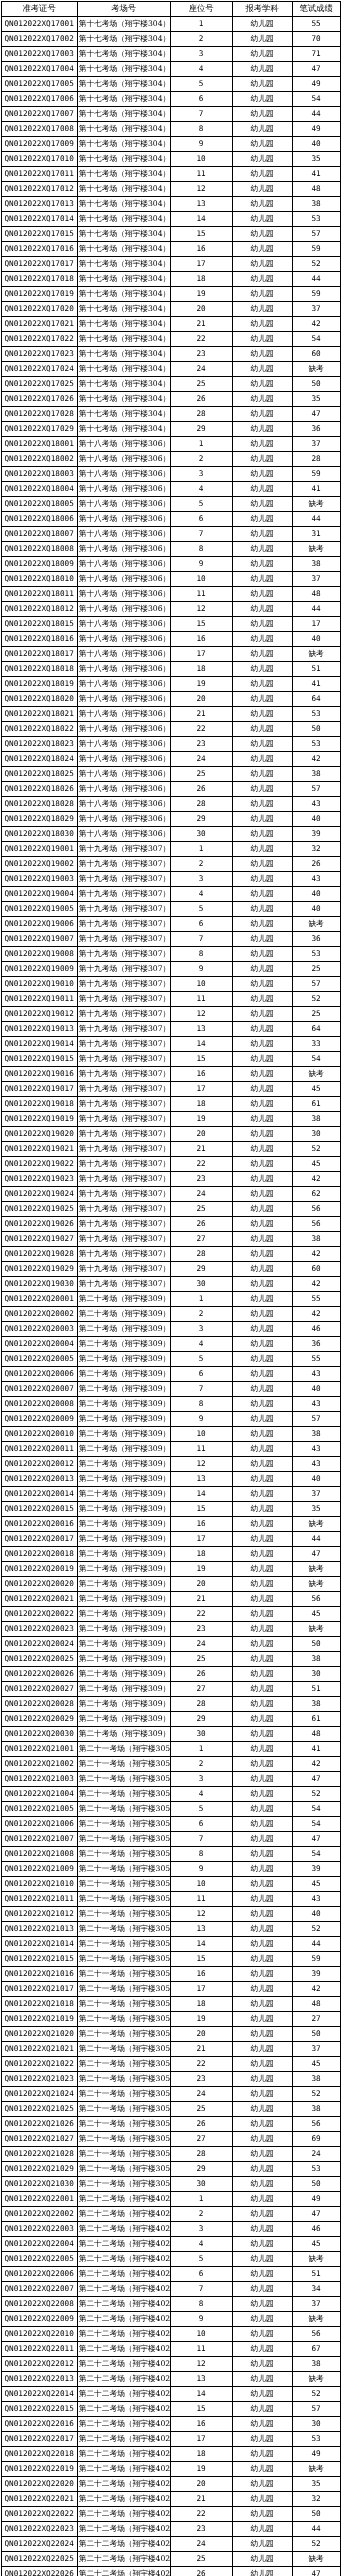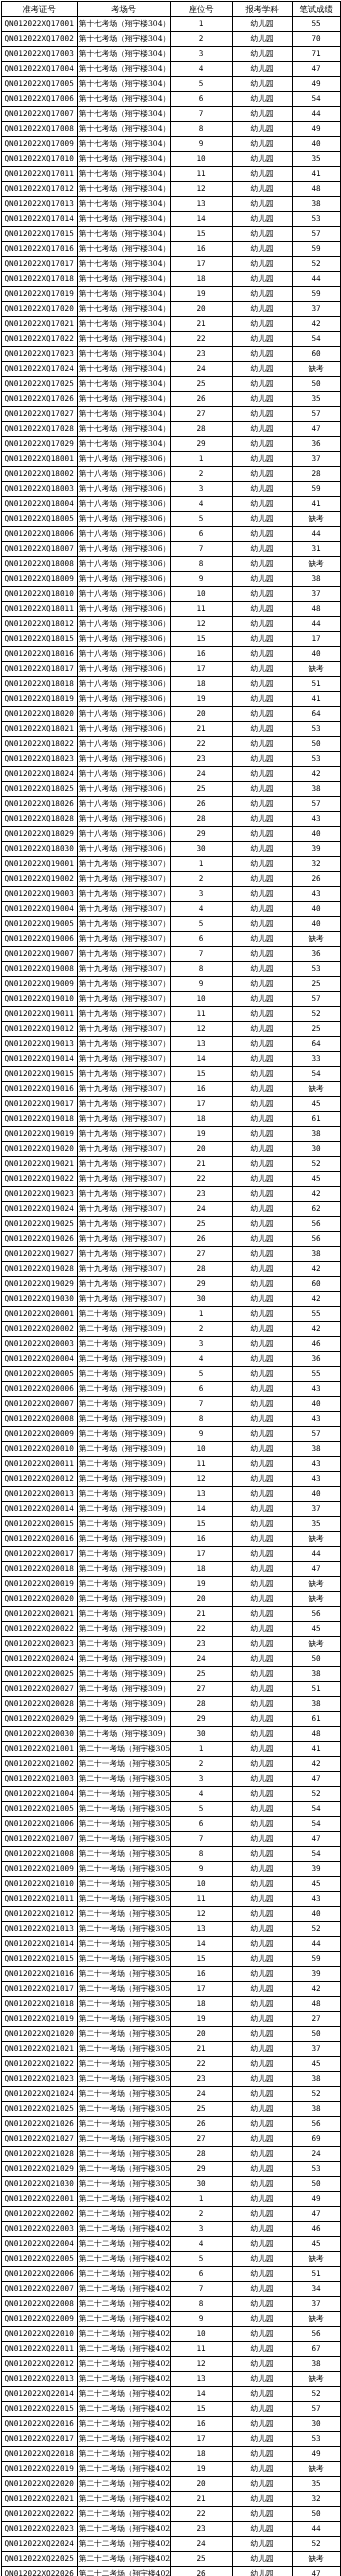--- a/index.html
+++ b/index.html
@@ -25,20 +25,21 @@
     vertical-align: middle;
     color: #000000;
     font-size: 7.7px;
     font-weight: normal;
     white-space: nowrap;
     overflow: hidden;
     line-height: 14px;
   }
   table.score-table th {
     font-size: 8.3px;
+    font-family: Liberation Mono, monospace;
   }
   td.mono {
     font-family: "DejaVu Sans Mono", "Liberation Mono", monospace;
     font-size: 7.7px;
     letter-spacing: 0;
   }
   td.cjk {
     font-family: "DejaVu Serif", "Liberation Serif", serif;
   }
 </style>
@@ -239,613 +240,613 @@
         <td class="mono">50</td>
       </tr>
       <tr>
         <td class="mono">QN012022XQ17026</td>
         <td class="cjk">第十七考场（翔宇楼304）</td>
         <td class="mono">26</td>
         <td class="cjk">幼儿园</td>
         <td class="mono">35</td>
       </tr>
       <tr>
-        <td class="mono">QN012022XQ17027</td>
-        <td class="cjk">第十七考场（翔宇楼304）</td>
+        <td class="mono">QN012022XQ17028</td>
+        <td class="cjk">第十七考场（翔宇楼304）</td>
+        <td class="mono">28</td>
+        <td class="cjk">幼儿园</td>
+        <td class="mono">47</td>
+      </tr>
+      <tr>
+        <td class="mono">QN012022XQ17029</td>
+        <td class="cjk">第十七考场（翔宇楼304）</td>
+        <td class="mono">29</td>
+        <td class="cjk">幼儿园</td>
+        <td class="mono">36</td>
+      </tr>
+      <tr>
+        <td class="mono">QN012022XQ18001</td>
+        <td class="cjk">第十八考场（翔宇楼306）</td>
+        <td class="mono">1</td>
+        <td class="cjk">幼儿园</td>
+        <td class="mono">37</td>
+      </tr>
+      <tr>
+        <td class="mono">QN012022XQ18002</td>
+        <td class="cjk">第十八考场（翔宇楼306）</td>
+        <td class="mono">2</td>
+        <td class="cjk">幼儿园</td>
+        <td class="mono">28</td>
+      </tr>
+      <tr>
+        <td class="mono">QN012022XQ18003</td>
+        <td class="cjk">第十八考场（翔宇楼306）</td>
+        <td class="mono">3</td>
+        <td class="cjk">幼儿园</td>
+        <td class="mono">59</td>
+      </tr>
+      <tr>
+        <td class="mono">QN012022XQ18004</td>
+        <td class="cjk">第十八考场（翔宇楼306）</td>
+        <td class="mono">4</td>
+        <td class="cjk">幼儿园</td>
+        <td class="mono">41</td>
+      </tr>
+      <tr>
+        <td class="mono">QN012022XQ18005</td>
+        <td class="cjk">第十八考场（翔宇楼306）</td>
+        <td class="mono">5</td>
+        <td class="cjk">幼儿园</td>
+        <td class="cjk">缺考</td>
+      </tr>
+      <tr>
+        <td class="mono">QN012022XQ18006</td>
+        <td class="cjk">第十八考场（翔宇楼306）</td>
+        <td class="mono">6</td>
+        <td class="cjk">幼儿园</td>
+        <td class="mono">44</td>
+      </tr>
+      <tr>
+        <td class="mono">QN012022XQ18007</td>
+        <td class="cjk">第十八考场（翔宇楼306）</td>
+        <td class="mono">7</td>
+        <td class="cjk">幼儿园</td>
+        <td class="mono">31</td>
+      </tr>
+      <tr>
+        <td class="mono">QN012022XQ18008</td>
+        <td class="cjk">第十八考场（翔宇楼306）</td>
+        <td class="mono">8</td>
+        <td class="cjk">幼儿园</td>
+        <td class="cjk">缺考</td>
+      </tr>
+      <tr>
+        <td class="mono">QN012022XQ18009</td>
+        <td class="cjk">第十八考场（翔宇楼306）</td>
+        <td class="mono">9</td>
+        <td class="cjk">幼儿园</td>
+        <td class="mono">38</td>
+      </tr>
+      <tr>
+        <td class="mono">QN012022XQ18010</td>
+        <td class="cjk">第十八考场（翔宇楼306）</td>
+        <td class="mono">10</td>
+        <td class="cjk">幼儿园</td>
+        <td class="mono">37</td>
+      </tr>
+      <tr>
+        <td class="mono">QN012022XQ18011</td>
+        <td class="cjk">第十八考场（翔宇楼306）</td>
+        <td class="mono">11</td>
+        <td class="cjk">幼儿园</td>
+        <td class="mono">48</td>
+      </tr>
+      <tr>
+        <td class="mono">QN012022XQ18012</td>
+        <td class="cjk">第十八考场（翔宇楼306）</td>
+        <td class="mono">12</td>
+        <td class="cjk">幼儿园</td>
+        <td class="mono">44</td>
+      </tr>
+      <tr>
+        <td class="mono">QN012022XQ18015</td>
+        <td class="cjk">第十八考场（翔宇楼306）</td>
+        <td class="mono">15</td>
+        <td class="cjk">幼儿园</td>
+        <td class="mono">17</td>
+      </tr>
+      <tr>
+        <td class="mono">QN012022XQ18016</td>
+        <td class="cjk">第十八考场（翔宇楼306）</td>
+        <td class="mono">16</td>
+        <td class="cjk">幼儿园</td>
+        <td class="mono">40</td>
+      </tr>
+      <tr>
+        <td class="mono">QN012022XQ18017</td>
+        <td class="cjk">第十八考场（翔宇楼306）</td>
+        <td class="mono">17</td>
+        <td class="cjk">幼儿园</td>
+        <td class="cjk">缺考</td>
+      </tr>
+      <tr>
+        <td class="mono">QN012022XQ18018</td>
+        <td class="cjk">第十八考场（翔宇楼306）</td>
+        <td class="mono">18</td>
+        <td class="cjk">幼儿园</td>
+        <td class="mono">51</td>
+      </tr>
+      <tr>
+        <td class="mono">QN012022XQ18019</td>
+        <td class="cjk">第十八考场（翔宇楼306）</td>
+        <td class="mono">19</td>
+        <td class="cjk">幼儿园</td>
+        <td class="mono">41</td>
+      </tr>
+      <tr>
+        <td class="mono">QN012022XQ18020</td>
+        <td class="cjk">第十八考场（翔宇楼306）</td>
+        <td class="mono">20</td>
+        <td class="cjk">幼儿园</td>
+        <td class="mono">64</td>
+      </tr>
+      <tr>
+        <td class="mono">QN012022XQ18021</td>
+        <td class="cjk">第十八考场（翔宇楼306）</td>
+        <td class="mono">21</td>
+        <td class="cjk">幼儿园</td>
+        <td class="mono">53</td>
+      </tr>
+      <tr>
+        <td class="mono">QN012022XQ18022</td>
+        <td class="cjk">第十八考场（翔宇楼306）</td>
+        <td class="mono">22</td>
+        <td class="cjk">幼儿园</td>
+        <td class="mono">50</td>
+      </tr>
+      <tr>
+        <td class="mono">QN012022XQ18023</td>
+        <td class="cjk">第十八考场（翔宇楼306）</td>
+        <td class="mono">23</td>
+        <td class="cjk">幼儿园</td>
+        <td class="mono">53</td>
+      </tr>
+      <tr>
+        <td class="mono">QN012022XQ18024</td>
+        <td class="cjk">第十八考场（翔宇楼306）</td>
+        <td class="mono">24</td>
+        <td class="cjk">幼儿园</td>
+        <td class="mono">42</td>
+      </tr>
+      <tr>
+        <td class="mono">QN012022XQ18025</td>
+        <td class="cjk">第十八考场（翔宇楼306）</td>
+        <td class="mono">25</td>
+        <td class="cjk">幼儿园</td>
+        <td class="mono">38</td>
+      </tr>
+      <tr>
+        <td class="mono">QN012022XQ18026</td>
+        <td class="cjk">第十八考场（翔宇楼306）</td>
+        <td class="mono">26</td>
+        <td class="cjk">幼儿园</td>
+        <td class="mono">57</td>
+      </tr>
+      <tr>
+        <td class="mono">QN012022XQ18028</td>
+        <td class="cjk">第十八考场（翔宇楼306）</td>
+        <td class="mono">28</td>
+        <td class="cjk">幼儿园</td>
+        <td class="mono">43</td>
+      </tr>
+      <tr>
+        <td class="mono">QN012022XQ18029</td>
+        <td class="cjk">第十八考场（翔宇楼306）</td>
+        <td class="mono">29</td>
+        <td class="cjk">幼儿园</td>
+        <td class="mono">40</td>
+      </tr>
+      <tr>
+        <td class="mono">QN012022XQ18030</td>
+        <td class="cjk">第十八考场（翔宇楼306）</td>
+        <td class="mono">30</td>
+        <td class="cjk">幼儿园</td>
+        <td class="mono">39</td>
+      </tr>
+      <tr>
+        <td class="mono">QN012022XQ19001</td>
+        <td class="cjk">第十九考场（翔宇楼307）</td>
+        <td class="mono">1</td>
+        <td class="cjk">幼儿园</td>
+        <td class="mono">32</td>
+      </tr>
+      <tr>
+        <td class="mono">QN012022XQ19002</td>
+        <td class="cjk">第十九考场（翔宇楼307）</td>
+        <td class="mono">2</td>
+        <td class="cjk">幼儿园</td>
+        <td class="mono">26</td>
+      </tr>
+      <tr>
+        <td class="mono">QN012022XQ19003</td>
+        <td class="cjk">第十九考场（翔宇楼307）</td>
+        <td class="mono">3</td>
+        <td class="cjk">幼儿园</td>
+        <td class="mono">43</td>
+      </tr>
+      <tr>
+        <td class="mono">QN012022XQ19004</td>
+        <td class="cjk">第十九考场（翔宇楼307）</td>
+        <td class="mono">4</td>
+        <td class="cjk">幼儿园</td>
+        <td class="mono">40</td>
+      </tr>
+      <tr>
+        <td class="mono">QN012022XQ19005</td>
+        <td class="cjk">第十九考场（翔宇楼307）</td>
+        <td class="mono">5</td>
+        <td class="cjk">幼儿园</td>
+        <td class="mono">40</td>
+      </tr>
+      <tr>
+        <td class="mono">QN012022XQ19006</td>
+        <td class="cjk">第十九考场（翔宇楼307）</td>
+        <td class="mono">6</td>
+        <td class="cjk">幼儿园</td>
+        <td class="cjk">缺考</td>
+      </tr>
+      <tr>
+        <td class="mono">QN012022XQ19007</td>
+        <td class="cjk">第十九考场（翔宇楼307）</td>
+        <td class="mono">7</td>
+        <td class="cjk">幼儿园</td>
+        <td class="mono">36</td>
+      </tr>
+      <tr>
+        <td class="mono">QN012022XQ19008</td>
+        <td class="cjk">第十九考场（翔宇楼307）</td>
+        <td class="mono">8</td>
+        <td class="cjk">幼儿园</td>
+        <td class="mono">53</td>
+      </tr>
+      <tr>
+        <td class="mono">QN012022XQ19009</td>
+        <td class="cjk">第十九考场（翔宇楼307）</td>
+        <td class="mono">9</td>
+        <td class="cjk">幼儿园</td>
+        <td class="mono">25</td>
+      </tr>
+      <tr>
+        <td class="mono">QN012022XQ19010</td>
+        <td class="cjk">第十九考场（翔宇楼307）</td>
+        <td class="mono">10</td>
+        <td class="cjk">幼儿园</td>
+        <td class="mono">57</td>
+      </tr>
+      <tr>
+        <td class="mono">QN012022XQ19011</td>
+        <td class="cjk">第十九考场（翔宇楼307）</td>
+        <td class="mono">11</td>
+        <td class="cjk">幼儿园</td>
+        <td class="mono">52</td>
+      </tr>
+      <tr>
+        <td class="mono">QN012022XQ19012</td>
+        <td class="cjk">第十九考场（翔宇楼307）</td>
+        <td class="mono">12</td>
+        <td class="cjk">幼儿园</td>
+        <td class="mono">25</td>
+      </tr>
+      <tr>
+        <td class="mono">QN012022XQ19013</td>
+        <td class="cjk">第十九考场（翔宇楼307）</td>
+        <td class="mono">13</td>
+        <td class="cjk">幼儿园</td>
+        <td class="mono">64</td>
+      </tr>
+      <tr>
+        <td class="mono">QN012022XQ19014</td>
+        <td class="cjk">第十九考场（翔宇楼307）</td>
+        <td class="mono">14</td>
+        <td class="cjk">幼儿园</td>
+        <td class="mono">33</td>
+      </tr>
+      <tr>
+        <td class="mono">QN012022XQ19015</td>
+        <td class="cjk">第十九考场（翔宇楼307）</td>
+        <td class="mono">15</td>
+        <td class="cjk">幼儿园</td>
+        <td class="mono">54</td>
+      </tr>
+      <tr>
+        <td class="mono">QN012022XQ19016</td>
+        <td class="cjk">第十九考场（翔宇楼307）</td>
+        <td class="mono">16</td>
+        <td class="cjk">幼儿园</td>
+        <td class="cjk">缺考</td>
+      </tr>
+      <tr>
+        <td class="mono">QN012022XQ19017</td>
+        <td class="cjk">第十九考场（翔宇楼307）</td>
+        <td class="mono">17</td>
+        <td class="cjk">幼儿园</td>
+        <td class="mono">45</td>
+      </tr>
+      <tr>
+        <td class="mono">QN012022XQ19018</td>
+        <td class="cjk">第十九考场（翔宇楼307）</td>
+        <td class="mono">18</td>
+        <td class="cjk">幼儿园</td>
+        <td class="mono">61</td>
+      </tr>
+      <tr>
+        <td class="mono">QN012022XQ19019</td>
+        <td class="cjk">第十九考场（翔宇楼307）</td>
+        <td class="mono">19</td>
+        <td class="cjk">幼儿园</td>
+        <td class="mono">38</td>
+      </tr>
+      <tr>
+        <td class="mono">QN012022XQ19020</td>
+        <td class="cjk">第十九考场（翔宇楼307）</td>
+        <td class="mono">20</td>
+        <td class="cjk">幼儿园</td>
+        <td class="mono">30</td>
+      </tr>
+      <tr>
+        <td class="mono">QN012022XQ19021</td>
+        <td class="cjk">第十九考场（翔宇楼307）</td>
+        <td class="mono">21</td>
+        <td class="cjk">幼儿园</td>
+        <td class="mono">52</td>
+      </tr>
+      <tr>
+        <td class="mono">QN012022XQ19022</td>
+        <td class="cjk">第十九考场（翔宇楼307）</td>
+        <td class="mono">22</td>
+        <td class="cjk">幼儿园</td>
+        <td class="mono">45</td>
+      </tr>
+      <tr>
+        <td class="mono">QN012022XQ19023</td>
+        <td class="cjk">第十九考场（翔宇楼307）</td>
+        <td class="mono">23</td>
+        <td class="cjk">幼儿园</td>
+        <td class="mono">42</td>
+      </tr>
+      <tr>
+        <td class="mono">QN012022XQ19024</td>
+        <td class="cjk">第十九考场（翔宇楼307）</td>
+        <td class="mono">24</td>
+        <td class="cjk">幼儿园</td>
+        <td class="mono">62</td>
+      </tr>
+      <tr>
+        <td class="mono">QN012022XQ19025</td>
+        <td class="cjk">第十九考场（翔宇楼307）</td>
+        <td class="mono">25</td>
+        <td class="cjk">幼儿园</td>
+        <td class="mono">56</td>
+      </tr>
+      <tr>
+        <td class="mono">QN012022XQ19026</td>
+        <td class="cjk">第十九考场（翔宇楼307）</td>
+        <td class="mono">26</td>
+        <td class="cjk">幼儿园</td>
+        <td class="mono">56</td>
+      </tr>
+      <tr>
+        <td class="mono">QN012022XQ19027</td>
+        <td class="cjk">第十九考场（翔宇楼307）</td>
         <td class="mono">27</td>
         <td class="cjk">幼儿园</td>
+        <td class="mono">38</td>
+      </tr>
+      <tr>
+        <td class="mono">QN012022XQ19028</td>
+        <td class="cjk">第十九考场（翔宇楼307）</td>
+        <td class="mono">28</td>
+        <td class="cjk">幼儿园</td>
+        <td class="mono">42</td>
+      </tr>
+      <tr>
+        <td class="mono">QN012022XQ19029</td>
+        <td class="cjk">第十九考场（翔宇楼307）</td>
+        <td class="mono">29</td>
+        <td class="cjk">幼儿园</td>
+        <td class="mono">60</td>
+      </tr>
+      <tr>
+        <td class="mono">QN012022XQ19030</td>
+        <td class="cjk">第十九考场（翔宇楼307）</td>
+        <td class="mono">30</td>
+        <td class="cjk">幼儿园</td>
+        <td class="mono">42</td>
+      </tr>
+      <tr>
+        <td class="mono">QN012022XQ20001</td>
+        <td class="cjk">第二十考场（翔宇楼309）</td>
+        <td class="mono">1</td>
+        <td class="cjk">幼儿园</td>
+        <td class="mono">55</td>
+      </tr>
+      <tr>
+        <td class="mono">QN012022XQ20002</td>
+        <td class="cjk">第二十考场（翔宇楼309）</td>
+        <td class="mono">2</td>
+        <td class="cjk">幼儿园</td>
+        <td class="mono">42</td>
+      </tr>
+      <tr>
+        <td class="mono">QN012022XQ20003</td>
+        <td class="cjk">第二十考场（翔宇楼309）</td>
+        <td class="mono">3</td>
+        <td class="cjk">幼儿园</td>
+        <td class="mono">46</td>
+      </tr>
+      <tr>
+        <td class="mono">QN012022XQ20004</td>
+        <td class="cjk">第二十考场（翔宇楼309）</td>
+        <td class="mono">4</td>
+        <td class="cjk">幼儿园</td>
+        <td class="mono">36</td>
+      </tr>
+      <tr>
+        <td class="mono">QN012022XQ20005</td>
+        <td class="cjk">第二十考场（翔宇楼309）</td>
+        <td class="mono">5</td>
+        <td class="cjk">幼儿园</td>
+        <td class="mono">55</td>
+      </tr>
+      <tr>
+        <td class="mono">QN012022XQ20006</td>
+        <td class="cjk">第二十考场（翔宇楼309）</td>
+        <td class="mono">6</td>
+        <td class="cjk">幼儿园</td>
+        <td class="mono">43</td>
+      </tr>
+      <tr>
+        <td class="mono">QN012022XQ20007</td>
+        <td class="cjk">第二十考场（翔宇楼309）</td>
+        <td class="mono">7</td>
+        <td class="cjk">幼儿园</td>
+        <td class="mono">40</td>
+      </tr>
+      <tr>
+        <td class="mono">QN012022XQ20008</td>
+        <td class="cjk">第二十考场（翔宇楼309）</td>
+        <td class="mono">8</td>
+        <td class="cjk">幼儿园</td>
+        <td class="mono">43</td>
+      </tr>
+      <tr>
+        <td class="mono">QN012022XQ20009</td>
+        <td class="cjk">第二十考场（翔宇楼309）</td>
+        <td class="mono">9</td>
+        <td class="cjk">幼儿园</td>
         <td class="mono">57</td>
       </tr>
       <tr>
-        <td class="mono">QN012022XQ17028</td>
-        <td class="cjk">第十七考场（翔宇楼304）</td>
-        <td class="mono">28</td>
+        <td class="mono">QN012022XQ20010</td>
+        <td class="cjk">第二十考场（翔宇楼309）</td>
+        <td class="mono">10</td>
+        <td class="cjk">幼儿园</td>
+        <td class="mono">38</td>
+      </tr>
+      <tr>
+        <td class="mono">QN012022XQ20011</td>
+        <td class="cjk">第二十考场（翔宇楼309）</td>
+        <td class="mono">11</td>
+        <td class="cjk">幼儿园</td>
+        <td class="mono">43</td>
+      </tr>
+      <tr>
+        <td class="mono">QN012022XQ20012</td>
+        <td class="cjk">第二十考场（翔宇楼309）</td>
+        <td class="mono">12</td>
+        <td class="cjk">幼儿园</td>
+        <td class="mono">43</td>
+      </tr>
+      <tr>
+        <td class="mono">QN012022XQ20013</td>
+        <td class="cjk">第二十考场（翔宇楼309）</td>
+        <td class="mono">13</td>
+        <td class="cjk">幼儿园</td>
+        <td class="mono">40</td>
+      </tr>
+      <tr>
+        <td class="mono">QN012022XQ20014</td>
+        <td class="cjk">第二十考场（翔宇楼309）</td>
+        <td class="mono">14</td>
+        <td class="cjk">幼儿园</td>
+        <td class="mono">37</td>
+      </tr>
+      <tr>
+        <td class="mono">QN012022XQ20015</td>
+        <td class="cjk">第二十考场（翔宇楼309）</td>
+        <td class="mono">15</td>
+        <td class="cjk">幼儿园</td>
+        <td class="mono">35</td>
+      </tr>
+      <tr>
+        <td class="mono">QN012022XQ20016</td>
+        <td class="cjk">第二十考场（翔宇楼309）</td>
+        <td class="mono">16</td>
+        <td class="cjk">幼儿园</td>
+        <td class="cjk">缺考</td>
+      </tr>
+      <tr>
+        <td class="mono">QN012022XQ20017</td>
+        <td class="cjk">第二十考场（翔宇楼309）</td>
+        <td class="mono">17</td>
+        <td class="cjk">幼儿园</td>
+        <td class="mono">44</td>
+      </tr>
+      <tr>
+        <td class="mono">QN012022XQ20018</td>
+        <td class="cjk">第二十考场（翔宇楼309）</td>
+        <td class="mono">18</td>
         <td class="cjk">幼儿园</td>
         <td class="mono">47</td>
       </tr>
       <tr>
-        <td class="mono">QN012022XQ17029</td>
-        <td class="cjk">第十七考场（翔宇楼304）</td>
-        <td class="mono">29</td>
-        <td class="cjk">幼儿园</td>
-        <td class="mono">36</td>
-      </tr>
-      <tr>
-        <td class="mono">QN012022XQ18001</td>
-        <td class="cjk">第十八考场（翔宇楼306）</td>
-        <td class="mono">1</td>
-        <td class="cjk">幼儿园</td>
-        <td class="mono">37</td>
-      </tr>
-      <tr>
-        <td class="mono">QN012022XQ18002</td>
-        <td class="cjk">第十八考场（翔宇楼306）</td>
-        <td class="mono">2</td>
-        <td class="cjk">幼儿园</td>
-        <td class="mono">28</td>
-      </tr>
-      <tr>
-        <td class="mono">QN012022XQ18003</td>
-        <td class="cjk">第十八考场（翔宇楼306）</td>
-        <td class="mono">3</td>
-        <td class="cjk">幼儿园</td>
-        <td class="mono">59</td>
-      </tr>
-      <tr>
-        <td class="mono">QN012022XQ18004</td>
-        <td class="cjk">第十八考场（翔宇楼306）</td>
-        <td class="mono">4</td>
-        <td class="cjk">幼儿园</td>
-        <td class="mono">41</td>
-      </tr>
-      <tr>
-        <td class="mono">QN012022XQ18005</td>
-        <td class="cjk">第十八考场（翔宇楼306）</td>
-        <td class="mono">5</td>
-        <td class="cjk">幼儿园</td>
-        <td class="cjk">缺考</td>
-      </tr>
-      <tr>
-        <td class="mono">QN012022XQ18006</td>
-        <td class="cjk">第十八考场（翔宇楼306）</td>
-        <td class="mono">6</td>
-        <td class="cjk">幼儿园</td>
-        <td class="mono">44</td>
-      </tr>
-      <tr>
-        <td class="mono">QN012022XQ18007</td>
-        <td class="cjk">第十八考场（翔宇楼306）</td>
-        <td class="mono">7</td>
-        <td class="cjk">幼儿园</td>
-        <td class="mono">31</td>
-      </tr>
-      <tr>
-        <td class="mono">QN012022XQ18008</td>
-        <td class="cjk">第十八考场（翔宇楼306）</td>
-        <td class="mono">8</td>
-        <td class="cjk">幼儿园</td>
-        <td class="cjk">缺考</td>
-      </tr>
-      <tr>
-        <td class="mono">QN012022XQ18009</td>
-        <td class="cjk">第十八考场（翔宇楼306）</td>
-        <td class="mono">9</td>
+        <td class="mono">QN012022XQ20019</td>
+        <td class="cjk">第二十考场（翔宇楼309）</td>
+        <td class="mono">19</td>
+        <td class="cjk">幼儿园</td>
+        <td class="cjk">缺考</td>
+      </tr>
+      <tr>
+        <td class="mono">QN012022XQ20020</td>
+        <td class="cjk">第二十考场（翔宇楼309）</td>
+        <td class="mono">20</td>
+        <td class="cjk">幼儿园</td>
+        <td class="cjk">缺考</td>
+      </tr>
+      <tr>
+        <td class="mono">QN012022XQ20021</td>
+        <td class="cjk">第二十考场（翔宇楼309）</td>
+        <td class="mono">21</td>
+        <td class="cjk">幼儿园</td>
+        <td class="mono">56</td>
+      </tr>
+      <tr>
+        <td class="mono">QN012022XQ20022</td>
+        <td class="cjk">第二十考场（翔宇楼309）</td>
+        <td class="mono">22</td>
+        <td class="cjk">幼儿园</td>
+        <td class="mono">45</td>
+      </tr>
+      <tr>
+        <td class="mono">QN012022XQ20023</td>
+        <td class="cjk">第二十考场（翔宇楼309）</td>
+        <td class="mono">23</td>
+        <td class="cjk">幼儿园</td>
+        <td class="cjk">缺考</td>
+      </tr>
+      <tr>
+        <td class="mono">QN012022XQ20024</td>
+        <td class="cjk">第二十考场（翔宇楼309）</td>
+        <td class="mono">24</td>
+        <td class="cjk">幼儿园</td>
+        <td class="mono">50</td>
+      </tr>
+      <tr>
+        <td class="mono">QN012022XQ20025</td>
+        <td class="cjk">第二十考场（翔宇楼309）</td>
+        <td class="mono">25</td>
         <td class="cjk">幼儿园</td>
         <td class="mono">38</td>
       </tr>
       <tr>
-        <td class="mono">QN012022XQ18010</td>
-        <td class="cjk">第十八考场（翔宇楼306）</td>
-        <td class="mono">10</td>
-        <td class="cjk">幼儿园</td>
-        <td class="mono">37</td>
-      </tr>
-      <tr>
-        <td class="mono">QN012022XQ18011</td>
-        <td class="cjk">第十八考场（翔宇楼306）</td>
-        <td class="mono">11</td>
-        <td class="cjk">幼儿园</td>
-        <td class="mono">48</td>
-      </tr>
-      <tr>
-        <td class="mono">QN012022XQ18012</td>
-        <td class="cjk">第十八考场（翔宇楼306）</td>
-        <td class="mono">12</td>
-        <td class="cjk">幼儿园</td>
-        <td class="mono">44</td>
-      </tr>
-      <tr>
-        <td class="mono">QN012022XQ18015</td>
-        <td class="cjk">第十八考场（翔宇楼306）</td>
-        <td class="mono">15</td>
-        <td class="cjk">幼儿园</td>
-        <td class="mono">17</td>
-      </tr>
-      <tr>
-        <td class="mono">QN012022XQ18016</td>
-        <td class="cjk">第十八考场（翔宇楼306）</td>
-        <td class="mono">16</td>
-        <td class="cjk">幼儿园</td>
-        <td class="mono">40</td>
-      </tr>
-      <tr>
-        <td class="mono">QN012022XQ18017</td>
-        <td class="cjk">第十八考场（翔宇楼306）</td>
-        <td class="mono">17</td>
-        <td class="cjk">幼儿园</td>
-        <td class="cjk">缺考</td>
-      </tr>
-      <tr>
-        <td class="mono">QN012022XQ18018</td>
-        <td class="cjk">第十八考场（翔宇楼306）</td>
-        <td class="mono">18</td>
-        <td class="cjk">幼儿园</td>
-        <td class="mono">51</td>
-      </tr>
-      <tr>
-        <td class="mono">QN012022XQ18019</td>
-        <td class="cjk">第十八考场（翔宇楼306）</td>
-        <td class="mono">19</td>
-        <td class="cjk">幼儿园</td>
-        <td class="mono">41</td>
-      </tr>
-      <tr>
-        <td class="mono">QN012022XQ18020</td>
-        <td class="cjk">第十八考场（翔宇楼306）</td>
-        <td class="mono">20</td>
-        <td class="cjk">幼儿园</td>
-        <td class="mono">64</td>
-      </tr>
-      <tr>
-        <td class="mono">QN012022XQ18021</td>
-        <td class="cjk">第十八考场（翔宇楼306）</td>
-        <td class="mono">21</td>
-        <td class="cjk">幼儿园</td>
-        <td class="mono">53</td>
-      </tr>
-      <tr>
-        <td class="mono">QN012022XQ18022</td>
-        <td class="cjk">第十八考场（翔宇楼306）</td>
-        <td class="mono">22</td>
-        <td class="cjk">幼儿园</td>
-        <td class="mono">50</td>
-      </tr>
-      <tr>
-        <td class="mono">QN012022XQ18023</td>
-        <td class="cjk">第十八考场（翔宇楼306）</td>
-        <td class="mono">23</td>
-        <td class="cjk">幼儿园</td>
-        <td class="mono">53</td>
-      </tr>
-      <tr>
-        <td class="mono">QN012022XQ18024</td>
-        <td class="cjk">第十八考场（翔宇楼306）</td>
-        <td class="mono">24</td>
-        <td class="cjk">幼儿园</td>
-        <td class="mono">42</td>
-      </tr>
-      <tr>
-        <td class="mono">QN012022XQ18025</td>
-        <td class="cjk">第十八考场（翔宇楼306）</td>
-        <td class="mono">25</td>
-        <td class="cjk">幼儿园</td>
-        <td class="mono">38</td>
-      </tr>
-      <tr>
-        <td class="mono">QN012022XQ18026</td>
-        <td class="cjk">第十八考场（翔宇楼306）</td>
+        <td class="mono">QN012022XQ20026</td>
+        <td class="cjk">第二十考场（翔宇楼309）</td>
         <td class="mono">26</td>
         <td class="cjk">幼儿园</td>
-        <td class="mono">57</td>
-      </tr>
-      <tr>
-        <td class="mono">QN012022XQ18028</td>
-        <td class="cjk">第十八考场（翔宇楼306）</td>
-        <td class="mono">28</td>
-        <td class="cjk">幼儿园</td>
-        <td class="mono">43</td>
-      </tr>
-      <tr>
-        <td class="mono">QN012022XQ18029</td>
-        <td class="cjk">第十八考场（翔宇楼306）</td>
-        <td class="mono">29</td>
-        <td class="cjk">幼儿园</td>
-        <td class="mono">40</td>
-      </tr>
-      <tr>
-        <td class="mono">QN012022XQ18030</td>
-        <td class="cjk">第十八考场（翔宇楼306）</td>
         <td class="mono">30</td>
-        <td class="cjk">幼儿园</td>
-        <td class="mono">39</td>
-      </tr>
-      <tr>
-        <td class="mono">QN012022XQ19001</td>
-        <td class="cjk">第十九考场（翔宇楼307）</td>
-        <td class="mono">1</td>
-        <td class="cjk">幼儿园</td>
-        <td class="mono">32</td>
-      </tr>
-      <tr>
-        <td class="mono">QN012022XQ19002</td>
-        <td class="cjk">第十九考场（翔宇楼307）</td>
-        <td class="mono">2</td>
-        <td class="cjk">幼儿园</td>
-        <td class="mono">26</td>
-      </tr>
-      <tr>
-        <td class="mono">QN012022XQ19003</td>
-        <td class="cjk">第十九考场（翔宇楼307）</td>
-        <td class="mono">3</td>
-        <td class="cjk">幼儿园</td>
-        <td class="mono">43</td>
-      </tr>
-      <tr>
-        <td class="mono">QN012022XQ19004</td>
-        <td class="cjk">第十九考场（翔宇楼307）</td>
-        <td class="mono">4</td>
-        <td class="cjk">幼儿园</td>
-        <td class="mono">40</td>
-      </tr>
-      <tr>
-        <td class="mono">QN012022XQ19005</td>
-        <td class="cjk">第十九考场（翔宇楼307）</td>
-        <td class="mono">5</td>
-        <td class="cjk">幼儿园</td>
-        <td class="mono">40</td>
-      </tr>
-      <tr>
-        <td class="mono">QN012022XQ19006</td>
-        <td class="cjk">第十九考场（翔宇楼307）</td>
-        <td class="mono">6</td>
-        <td class="cjk">幼儿园</td>
-        <td class="cjk">缺考</td>
-      </tr>
-      <tr>
-        <td class="mono">QN012022XQ19007</td>
-        <td class="cjk">第十九考场（翔宇楼307）</td>
-        <td class="mono">7</td>
-        <td class="cjk">幼儿园</td>
-        <td class="mono">36</td>
-      </tr>
-      <tr>
-        <td class="mono">QN012022XQ19008</td>
-        <td class="cjk">第十九考场（翔宇楼307）</td>
-        <td class="mono">8</td>
-        <td class="cjk">幼儿园</td>
-        <td class="mono">53</td>
-      </tr>
-      <tr>
-        <td class="mono">QN012022XQ19009</td>
-        <td class="cjk">第十九考场（翔宇楼307）</td>
-        <td class="mono">9</td>
-        <td class="cjk">幼儿园</td>
-        <td class="mono">25</td>
-      </tr>
-      <tr>
-        <td class="mono">QN012022XQ19010</td>
-        <td class="cjk">第十九考场（翔宇楼307）</td>
-        <td class="mono">10</td>
-        <td class="cjk">幼儿园</td>
-        <td class="mono">57</td>
-      </tr>
-      <tr>
-        <td class="mono">QN012022XQ19011</td>
-        <td class="cjk">第十九考场（翔宇楼307）</td>
-        <td class="mono">11</td>
-        <td class="cjk">幼儿园</td>
-        <td class="mono">52</td>
-      </tr>
-      <tr>
-        <td class="mono">QN012022XQ19012</td>
-        <td class="cjk">第十九考场（翔宇楼307）</td>
-        <td class="mono">12</td>
-        <td class="cjk">幼儿园</td>
-        <td class="mono">25</td>
-      </tr>
-      <tr>
-        <td class="mono">QN012022XQ19013</td>
-        <td class="cjk">第十九考场（翔宇楼307）</td>
-        <td class="mono">13</td>
-        <td class="cjk">幼儿园</td>
-        <td class="mono">64</td>
-      </tr>
-      <tr>
-        <td class="mono">QN012022XQ19014</td>
-        <td class="cjk">第十九考场（翔宇楼307）</td>
-        <td class="mono">14</td>
-        <td class="cjk">幼儿园</td>
-        <td class="mono">33</td>
-      </tr>
-      <tr>
-        <td class="mono">QN012022XQ19015</td>
-        <td class="cjk">第十九考场（翔宇楼307）</td>
-        <td class="mono">15</td>
-        <td class="cjk">幼儿园</td>
-        <td class="mono">54</td>
-      </tr>
-      <tr>
-        <td class="mono">QN012022XQ19016</td>
-        <td class="cjk">第十九考场（翔宇楼307）</td>
-        <td class="mono">16</td>
-        <td class="cjk">幼儿园</td>
-        <td class="cjk">缺考</td>
-      </tr>
-      <tr>
-        <td class="mono">QN012022XQ19017</td>
-        <td class="cjk">第十九考场（翔宇楼307）</td>
-        <td class="mono">17</td>
-        <td class="cjk">幼儿园</td>
-        <td class="mono">45</td>
-      </tr>
-      <tr>
-        <td class="mono">QN012022XQ19018</td>
-        <td class="cjk">第十九考场（翔宇楼307）</td>
-        <td class="mono">18</td>
-        <td class="cjk">幼儿园</td>
-        <td class="mono">61</td>
-      </tr>
-      <tr>
-        <td class="mono">QN012022XQ19019</td>
-        <td class="cjk">第十九考场（翔宇楼307）</td>
-        <td class="mono">19</td>
-        <td class="cjk">幼儿园</td>
-        <td class="mono">38</td>
-      </tr>
-      <tr>
-        <td class="mono">QN012022XQ19020</td>
-        <td class="cjk">第十九考场（翔宇楼307）</td>
-        <td class="mono">20</td>
-        <td class="cjk">幼儿园</td>
-        <td class="mono">30</td>
-      </tr>
-      <tr>
-        <td class="mono">QN012022XQ19021</td>
-        <td class="cjk">第十九考场（翔宇楼307）</td>
-        <td class="mono">21</td>
-        <td class="cjk">幼儿园</td>
-        <td class="mono">52</td>
-      </tr>
-      <tr>
-        <td class="mono">QN012022XQ19022</td>
-        <td class="cjk">第十九考场（翔宇楼307）</td>
-        <td class="mono">22</td>
-        <td class="cjk">幼儿园</td>
-        <td class="mono">45</td>
-      </tr>
-      <tr>
-        <td class="mono">QN012022XQ19023</td>
-        <td class="cjk">第十九考场（翔宇楼307）</td>
-        <td class="mono">23</td>
-        <td class="cjk">幼儿园</td>
-        <td class="mono">42</td>
-      </tr>
-      <tr>
-        <td class="mono">QN012022XQ19024</td>
-        <td class="cjk">第十九考场（翔宇楼307）</td>
-        <td class="mono">24</td>
-        <td class="cjk">幼儿园</td>
-        <td class="mono">62</td>
-      </tr>
-      <tr>
-        <td class="mono">QN012022XQ19025</td>
-        <td class="cjk">第十九考场（翔宇楼307）</td>
-        <td class="mono">25</td>
-        <td class="cjk">幼儿园</td>
-        <td class="mono">56</td>
-      </tr>
-      <tr>
-        <td class="mono">QN012022XQ19026</td>
-        <td class="cjk">第十九考场（翔宇楼307）</td>
-        <td class="mono">26</td>
-        <td class="cjk">幼儿园</td>
-        <td class="mono">56</td>
-      </tr>
-      <tr>
-        <td class="mono">QN012022XQ19027</td>
-        <td class="cjk">第十九考场（翔宇楼307）</td>
-        <td class="mono">27</td>
-        <td class="cjk">幼儿园</td>
-        <td class="mono">38</td>
-      </tr>
-      <tr>
-        <td class="mono">QN012022XQ19028</td>
-        <td class="cjk">第十九考场（翔宇楼307）</td>
-        <td class="mono">28</td>
-        <td class="cjk">幼儿园</td>
-        <td class="mono">42</td>
-      </tr>
-      <tr>
-        <td class="mono">QN012022XQ19029</td>
-        <td class="cjk">第十九考场（翔宇楼307）</td>
-        <td class="mono">29</td>
-        <td class="cjk">幼儿园</td>
-        <td class="mono">60</td>
-      </tr>
-      <tr>
-        <td class="mono">QN012022XQ19030</td>
-        <td class="cjk">第十九考场（翔宇楼307）</td>
-        <td class="mono">30</td>
-        <td class="cjk">幼儿园</td>
-        <td class="mono">42</td>
-      </tr>
-      <tr>
-        <td class="mono">QN012022XQ20001</td>
-        <td class="cjk">第二十考场（翔宇楼309）</td>
-        <td class="mono">1</td>
-        <td class="cjk">幼儿园</td>
-        <td class="mono">55</td>
-      </tr>
-      <tr>
-        <td class="mono">QN012022XQ20002</td>
-        <td class="cjk">第二十考场（翔宇楼309）</td>
-        <td class="mono">2</td>
-        <td class="cjk">幼儿园</td>
-        <td class="mono">42</td>
-      </tr>
-      <tr>
-        <td class="mono">QN012022XQ20003</td>
-        <td class="cjk">第二十考场（翔宇楼309）</td>
-        <td class="mono">3</td>
-        <td class="cjk">幼儿园</td>
-        <td class="mono">46</td>
-      </tr>
-      <tr>
-        <td class="mono">QN012022XQ20004</td>
-        <td class="cjk">第二十考场（翔宇楼309）</td>
-        <td class="mono">4</td>
-        <td class="cjk">幼儿园</td>
-        <td class="mono">36</td>
-      </tr>
-      <tr>
-        <td class="mono">QN012022XQ20005</td>
-        <td class="cjk">第二十考场（翔宇楼309）</td>
-        <td class="mono">5</td>
-        <td class="cjk">幼儿园</td>
-        <td class="mono">55</td>
-      </tr>
-      <tr>
-        <td class="mono">QN012022XQ20006</td>
-        <td class="cjk">第二十考场（翔宇楼309）</td>
-        <td class="mono">6</td>
-        <td class="cjk">幼儿园</td>
-        <td class="mono">43</td>
-      </tr>
-      <tr>
-        <td class="mono">QN012022XQ20007</td>
-        <td class="cjk">第二十考场（翔宇楼309）</td>
-        <td class="mono">7</td>
-        <td class="cjk">幼儿园</td>
-        <td class="mono">40</td>
-      </tr>
-      <tr>
-        <td class="mono">QN012022XQ20008</td>
-        <td class="cjk">第二十考场（翔宇楼309）</td>
-        <td class="mono">8</td>
-        <td class="cjk">幼儿园</td>
-        <td class="mono">43</td>
-      </tr>
-      <tr>
-        <td class="mono">QN012022XQ20009</td>
-        <td class="cjk">第二十考场（翔宇楼309）</td>
-        <td class="mono">9</td>
-        <td class="cjk">幼儿园</td>
-        <td class="mono">57</td>
-      </tr>
-      <tr>
-        <td class="mono">QN012022XQ20010</td>
-        <td class="cjk">第二十考场（翔宇楼309）</td>
-        <td class="mono">10</td>
-        <td class="cjk">幼儿园</td>
-        <td class="mono">38</td>
-      </tr>
-      <tr>
-        <td class="mono">QN012022XQ20011</td>
-        <td class="cjk">第二十考场（翔宇楼309）</td>
-        <td class="mono">11</td>
-        <td class="cjk">幼儿园</td>
-        <td class="mono">43</td>
-      </tr>
-      <tr>
-        <td class="mono">QN012022XQ20012</td>
-        <td class="cjk">第二十考场（翔宇楼309）</td>
-        <td class="mono">12</td>
-        <td class="cjk">幼儿园</td>
-        <td class="mono">43</td>
-      </tr>
-      <tr>
-        <td class="mono">QN012022XQ20013</td>
-        <td class="cjk">第二十考场（翔宇楼309）</td>
-        <td class="mono">13</td>
-        <td class="cjk">幼儿园</td>
-        <td class="mono">40</td>
-      </tr>
-      <tr>
-        <td class="mono">QN012022XQ20014</td>
-        <td class="cjk">第二十考场（翔宇楼309）</td>
-        <td class="mono">14</td>
-        <td class="cjk">幼儿园</td>
-        <td class="mono">37</td>
-      </tr>
-      <tr>
-        <td class="mono">QN012022XQ20015</td>
-        <td class="cjk">第二十考场（翔宇楼309）</td>
-        <td class="mono">15</td>
-        <td class="cjk">幼儿园</td>
-        <td class="mono">35</td>
-      </tr>
-      <tr>
-        <td class="mono">QN012022XQ20016</td>
-        <td class="cjk">第二十考场（翔宇楼309）</td>
-        <td class="mono">16</td>
-        <td class="cjk">幼儿园</td>
-        <td class="cjk">缺考</td>
-      </tr>
-      <tr>
-        <td class="mono">QN012022XQ20017</td>
-        <td class="cjk">第二十考场（翔宇楼309）</td>
-        <td class="mono">17</td>
-        <td class="cjk">幼儿园</td>
-        <td class="mono">44</td>
-      </tr>
-      <tr>
-        <td class="mono">QN012022XQ20018</td>
-        <td class="cjk">第二十考场（翔宇楼309）</td>
-        <td class="mono">18</td>
-        <td class="cjk">幼儿园</td>
-        <td class="mono">47</td>
-      </tr>
-      <tr>
-        <td class="mono">QN012022XQ20019</td>
-        <td class="cjk">第二十考场（翔宇楼309）</td>
-        <td class="mono">19</td>
-        <td class="cjk">幼儿园</td>
-        <td class="cjk">缺考</td>
-      </tr>
-      <tr>
-        <td class="mono">QN012022XQ20020</td>
-        <td class="cjk">第二十考场（翔宇楼309）</td>
-        <td class="mono">20</td>
-        <td class="cjk">幼儿园</td>
-        <td class="cjk">缺考</td>
-      </tr>
-      <tr>
-        <td class="mono">QN012022XQ20021</td>
-        <td class="cjk">第二十考场（翔宇楼309）</td>
-        <td class="mono">21</td>
-        <td class="cjk">幼儿园</td>
-        <td class="mono">56</td>
-      </tr>
-      <tr>
-        <td class="mono">QN012022XQ20022</td>
-        <td class="cjk">第二十考场（翔宇楼309）</td>
-        <td class="mono">22</td>
-        <td class="cjk">幼儿园</td>
-        <td class="mono">45</td>
-      </tr>
-      <tr>
-        <td class="mono">QN012022XQ20023</td>
-        <td class="cjk">第二十考场（翔宇楼309）</td>
-        <td class="mono">23</td>
-        <td class="cjk">幼儿园</td>
-        <td class="cjk">缺考</td>
-      </tr>
-      <tr>
-        <td class="mono">QN012022XQ20024</td>
-        <td class="cjk">第二十考场（翔宇楼309）</td>
-        <td class="mono">24</td>
-        <td class="cjk">幼儿园</td>
-        <td class="mono">50</td>
-      </tr>
-      <tr>
-        <td class="mono">QN012022XQ20025</td>
-        <td class="cjk">第二十考场（翔宇楼309）</td>
-        <td class="mono">25</td>
-        <td class="cjk">幼儿园</td>
-        <td class="mono">38</td>
       </tr>
       <tr>
         <td class="mono">QN012022XQ20027</td>
         <td class="cjk">第二十考场（翔宇楼309）</td>
         <td class="mono">27</td>
         <td class="cjk">幼儿园</td>
         <td class="mono">51</td>
       </tr>
       <tr>
         <td class="mono">QN012022XQ20028</td>

